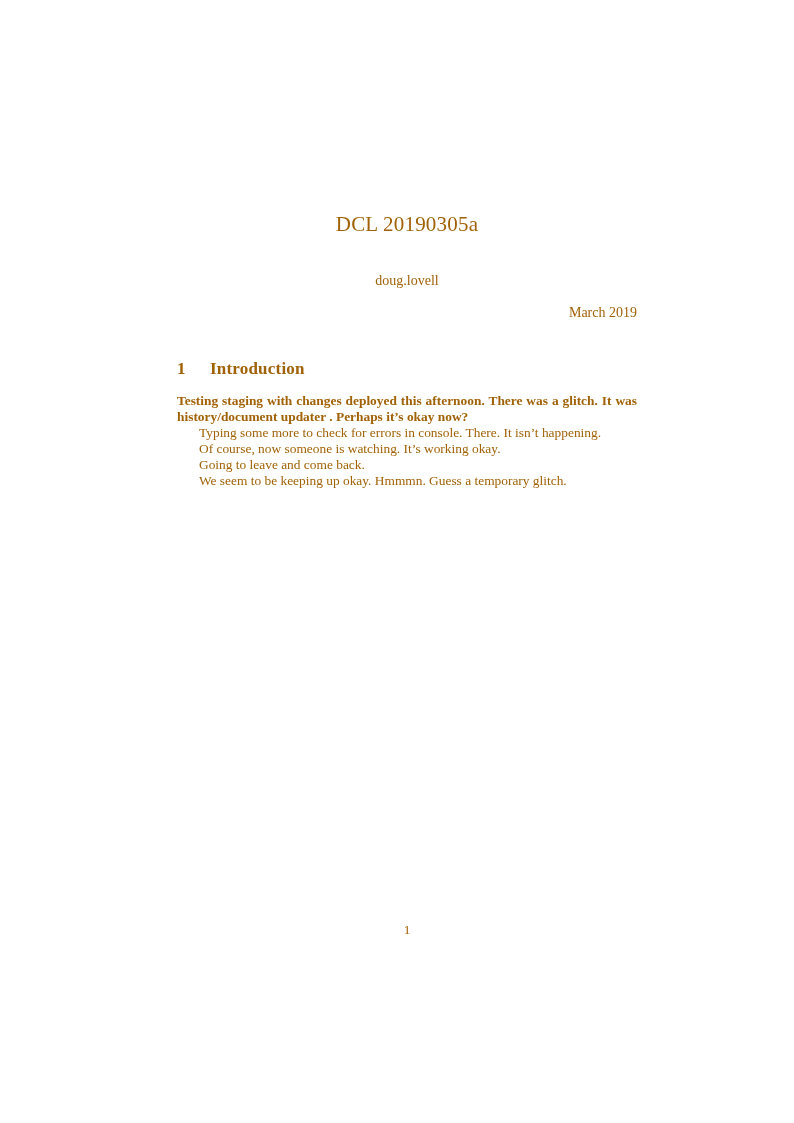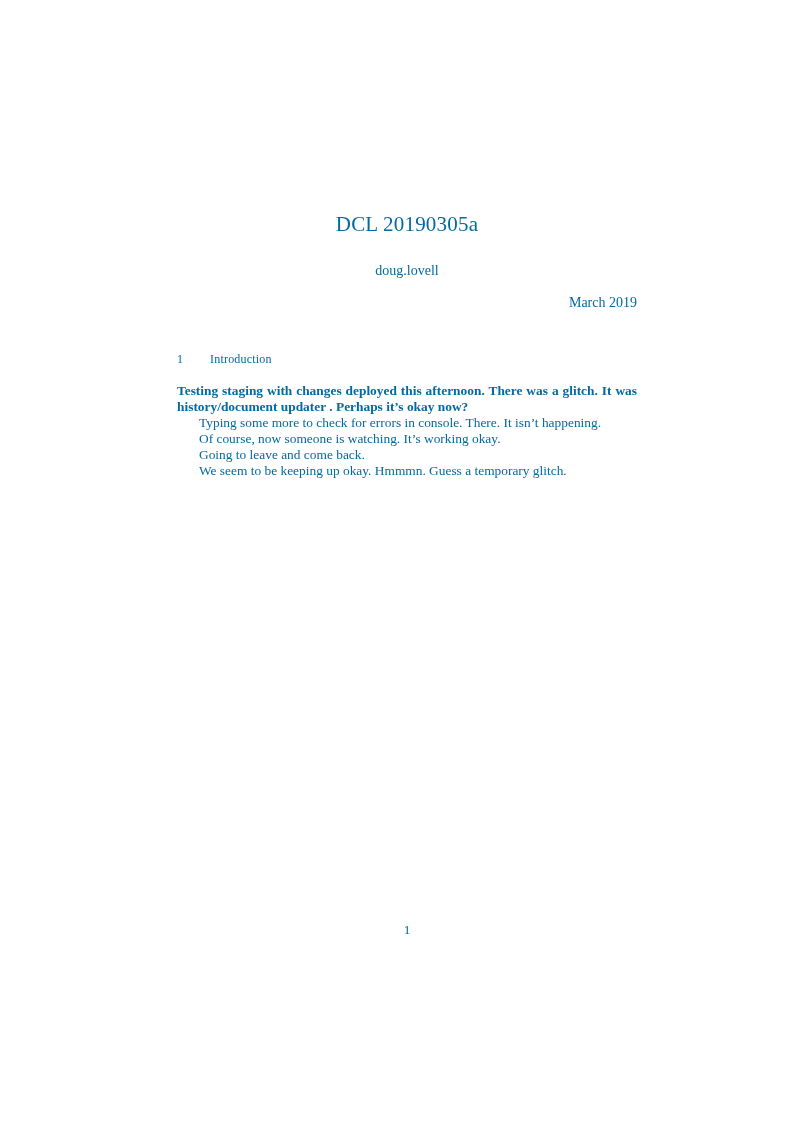--- a/index.html
+++ b/index.html
@@ -5,58 +5,58 @@
   html, body {
     margin: 0;
     padding: 0;
     background: #ffffff;
   }
   .page {
     position: relative;
     width: 794px;
     height: 937px;
     background: #ffffff;
-    color: #0369a1;
+    color: #a16207;
     font-family: "Liberation Serif", "DejaVu Serif", serif;
     overflow: hidden;
     box-sizing: border-box;
   }
   .titleblock {
     padding-top: 212px;
     width: 460px;
     margin-left: 177px;
     text-align: center;
   }
   .doc-title {
     margin: 0;
     font-size: 21px;
     line-height: 24px;
     font-weight: 400;
     letter-spacing: 0.2px;
   }
   .doc-author {
-    margin-top: 27px;
+    margin-top: 37px;
     font-size: 14px;
     line-height: 16px;
   }
   .doc-date {
     margin-top: 16px;
     font-size: 14px;
     line-height: 16px;
     text-align: right;
   }
   .content {
     width: 460px;
     margin-left: 177px;
   }
   .section-heading {
     margin: 38px 0 0 0;
-    font-size: 12px;
+    font-size: 17px;
     line-height: 20px;
-    font-weight: 400;
+    font-weight: 700;
     letter-spacing: 0.2px;
   }
   .section-heading .sec-num {
     display: inline-block;
     min-width: 33px;
   }
   .body-text p {
     margin: 0;
     font-size: 13.4px;
     line-height: 16px;

